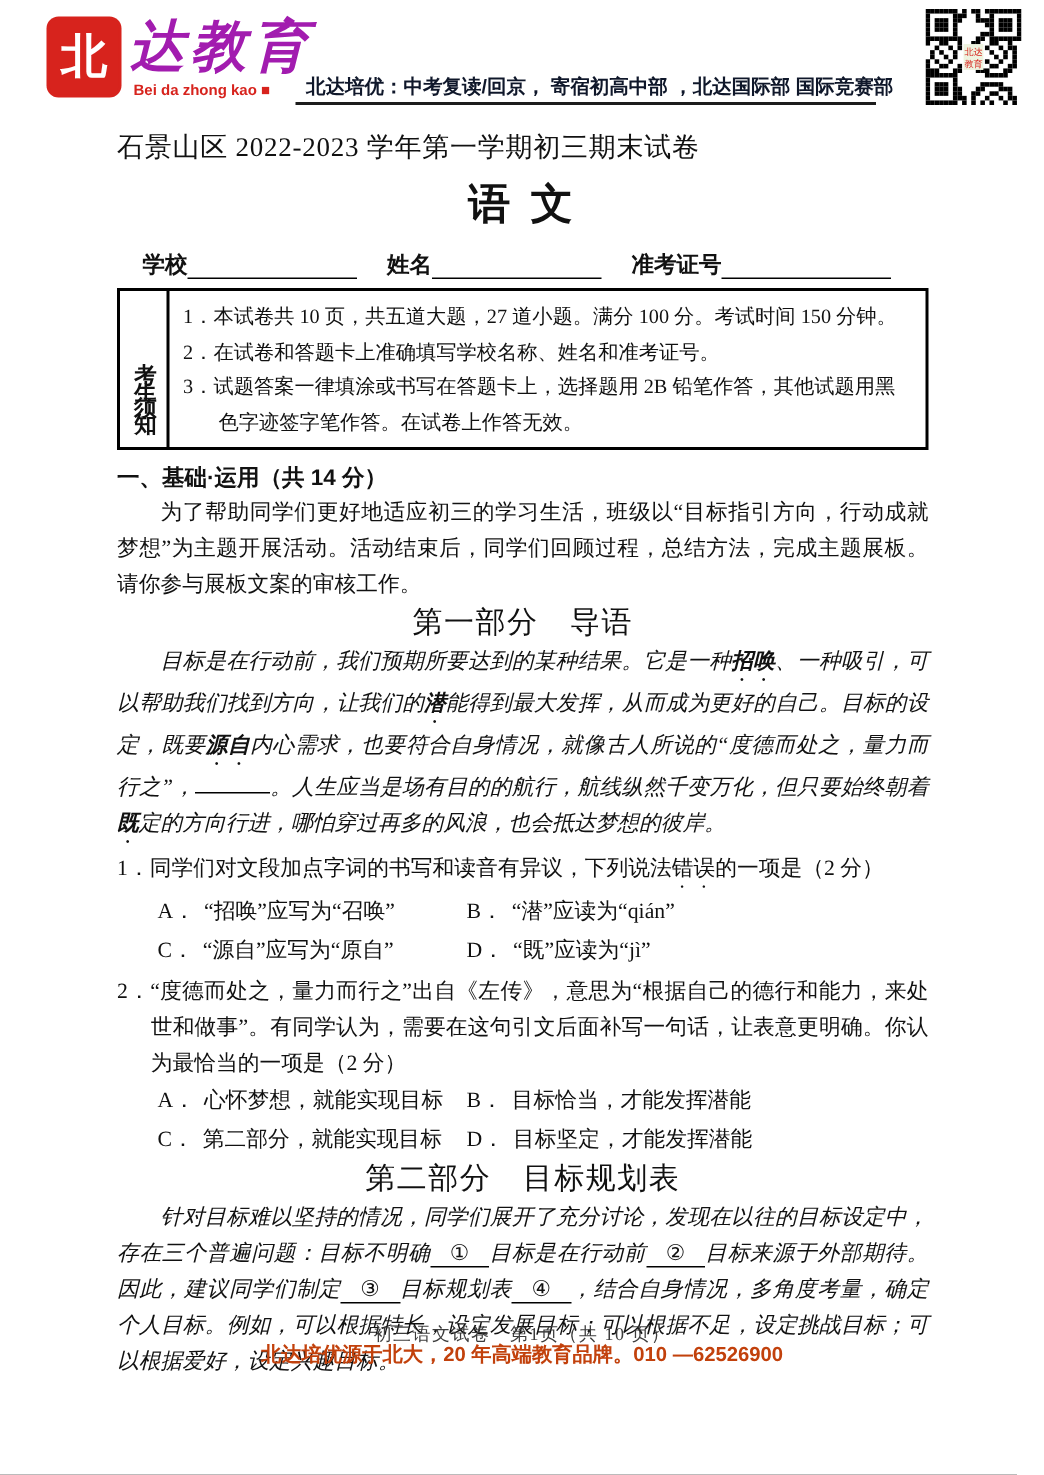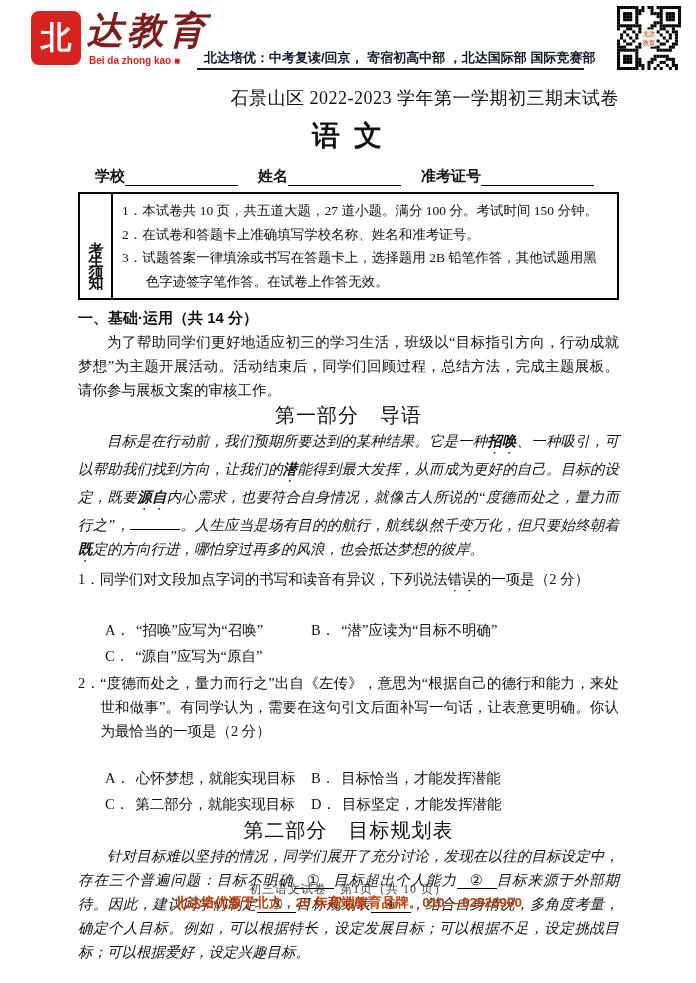--- a/index.html
+++ b/index.html
@@ -12,38 +12,38 @@
   
   .header { position:absolute; top:0; left:0; right:0; height:82px; }
   .seal {
     position:absolute; left:33px; top:13px; width:46px; height:50px;
     background:#d7231d; border-radius:6px; color:#fff;
     display:flex; align-items:center; justify-content:center;
     font-family:"DejaVu Sans",sans-serif; font-weight:bold; font-size:31px;
     box-shadow:0 0 0 2px #d7231d;
   }
   .brand-name {
-    position:absolute; left:86px; top:6px; color:#7f1d1d;
+    position:absolute; left:86px; top:6px; color:#a21caf;
     font-family:"DejaVu Serif",serif; font-style:italic; font-weight:bold;
     font-size:37px; letter-spacing:4px; white-space:nowrap;
   }
   .brand-sub {
     position:absolute; left:89px; top:55px; color:#d7231d;
     font-family:"Liberation Sans",sans-serif; font-size:10px; font-weight:bold;
   }
   .tagline {
     position:absolute; left:204px; top:49px; color:#0f172a;
     font-family:"Liberation Sans",sans-serif; font-weight:bold; font-size:13px;
     white-space:nowrap;
   }
   .header-rule { position:absolute; left:197px; top:68px; width:387px; height:2px; background:#1c1c1c; }
   .qr { position:absolute; right:15px; top:6px; width:64px; height:64px; }
   
   .main { position:absolute; top:86px; left:78px; width:541px; }
-  .doc-title { text-align:right; font-size:18px; letter-spacing:.5px; }
+  .doc-title { text-align:left; font-size:18px; letter-spacing:.5px; }
   .subject {
     text-align:center; margin-top:7px;
     font-family:"Liberation Sans",sans-serif; font-weight:bold; font-size:28px; letter-spacing:3px;
   }
   .fields {
     display:flex; margin-top:12px; padding-left:17px;
     font-family:"Liberation Sans",sans-serif; font-weight:bold; font-size:15px;
     align-items:flex-end;
     gap:20px;
   }
@@ -61,21 +61,21 @@
   .notice-item { padding-left:1.75em; text-indent:-1.75em; }
   .sec-heading {
     margin-top:9px; font-family:"Liberation Sans",sans-serif; font-weight:bold; font-size:15px;
   }
   .para { font-size:14.5px; line-height:24px; text-align:justify; text-indent:2em; margin-top:2px; }
   .kai { font-style:italic; }
   .part-heading { text-align:center; font-size:20px; line-height:24px; margin-top:1px; letter-spacing:1px; }
   .q-stem { font-size:14.5px; line-height:24px; text-align:justify; padding-left:1.55em; text-indent:-1.55em; margin-top:2px; }
   .opts {
     display:grid; grid-template-columns:206px auto; padding-left:27px;
-    font-size:14.5px; line-height:26px;margin-top:22px;
+    font-size:14.5px; line-height:26px;
   }
   .opt-key { margin-right:6px; }
   
   .seg-em {
     font-weight:bold;
     -webkit-text-emphasis-style:filled dot; -webkit-text-emphasis-position:under;
     text-emphasis-style:filled dot; text-emphasis-position:under right;font-family:Liberation Serif, serif;
   }
   .seg-dot {
     -webkit-text-emphasis-style:filled dot; -webkit-text-emphasis-position:under;
@@ -350,35 +350,36 @@
 
     <div class="para">为了帮助同学们更好地适应初三的学习生活，班级以“目标指引方向，行动成就梦想”为主题开展活动。活动结束后，同学们回顾过程，总结方法，完成主题展板。请你参与展板文案的审核工作。</div>
 
     <div class="part-heading">第一部分　导语</div>
 
     <div class="para kai"><span>目标是在行动前，我们预期所要达到的某种结果。它是一种</span><span class="seg-em">招唤</span><span>、一种吸引，可以帮助我们找到方向，让我们的</span><span class="seg-em">潜</span><span>能得到最大发挥，从而成为更好的自己。目标的设定，既要</span><span class="seg-em">源自</span><span>内心需求，也要符合自身情况，就像古人所说的“度德而处之，量力而行之”，</span><span class="seg-b"></span><span>。人生应当是场有目的的航行，航线纵然千变万化，但只要始终朝着</span><span class="seg-em">既</span><span>定的方向行进，哪怕穿过再多的风浪，也会抵达梦想的彼岸。</span></div>
 
     <div class="q-stem"><span>1．同学们对文段加点字词的书写和读音有异议，下列说法</span><span class="seg-dot">错误</span><span>的一项是（2 分）</span></div>
     <div class="opts">
       <div><span class="opt-key">A．</span><span>“招唤”应写为“召唤”</span></div>
-      <div><span class="opt-key">B．</span><span>“潜”应读为“目标不明确”</span></div>
+      <div><span class="opt-key">B．</span><span>“潜”应读为“qián”</span></div>
       <div><span class="opt-key">C．</span><span>“源自”应写为“原自”</span></div>
+      <div><span class="opt-key">D．</span><span>“既”应读为“jì”</span></div>
     </div>
 
     <div class="q-stem">2．“度德而处之，量力而行之”出自《左传》，意思为“根据自己的德行和能力，来处世和做事”。有同学认为，需要在这句引文后面补写一句话，让表意更明确。你认为最恰当的一项是（2 分）</div>
     <div class="opts">
       <div><span class="opt-key">A．</span><span>心怀梦想，就能实现目标</span></div>
       <div><span class="opt-key">B．</span><span>目标恰当，才能发挥潜能</span></div>
       <div><span class="opt-key">C．</span><span>第二部分，就能实现目标</span></div>
       <div><span class="opt-key">D．</span><span>目标坚定，才能发挥潜能</span></div>
     </div>
 
     <div class="part-heading">第二部分　目标规划表</div>
 
-    <div class="para kai"><span>针对目标难以坚持的情况，同学们展开了充分讨论，发现在以往的目标设定中，存在三个普遍问题：目标不明确</span><span class="seg-u">①</span><span>目标超出个人能力</span><span class="seg-u">②</span><span>目标来源于外部期待。因此，建议同学们制定</span><span class="seg-u">③</span><span>目标规划表</span><span class="seg-u">④</span><span>，结合自身情况，多角度考量，确定个人目标。例如，可以根据特长，设定发展目标；可以根据不足，设定挑战目标；可以根据爱好，设定兴趣目标。</span></div>
+    <div class="para kai"><span>针对目标难以坚持的情况，同学们展开了充分讨论，发现在以往的目标设定中，存在三个普遍问题：目标不明确</span><span class="seg-u">①</span><span>目标是在行动前</span><span class="seg-u">②</span><span>目标来源于外部期待。因此，建议同学们制定</span><span class="seg-u">③</span><span>目标规划表</span><span class="seg-u">④</span><span>，结合自身情况，多角度考量，确定个人目标。例如，可以根据特长，设定发展目标；可以根据不足，设定挑战目标；可以根据爱好，设定兴趣目标。</span></div>
 
   </div>
 
   <div class="footer">
     <div class="page-line">初三语文试卷　第1页（共 10 页）</div>
     <div class="promo">北达培优源于北大，20 年高端教育品牌。010 —62526900</div>
   </div>
 
 </div>
 

